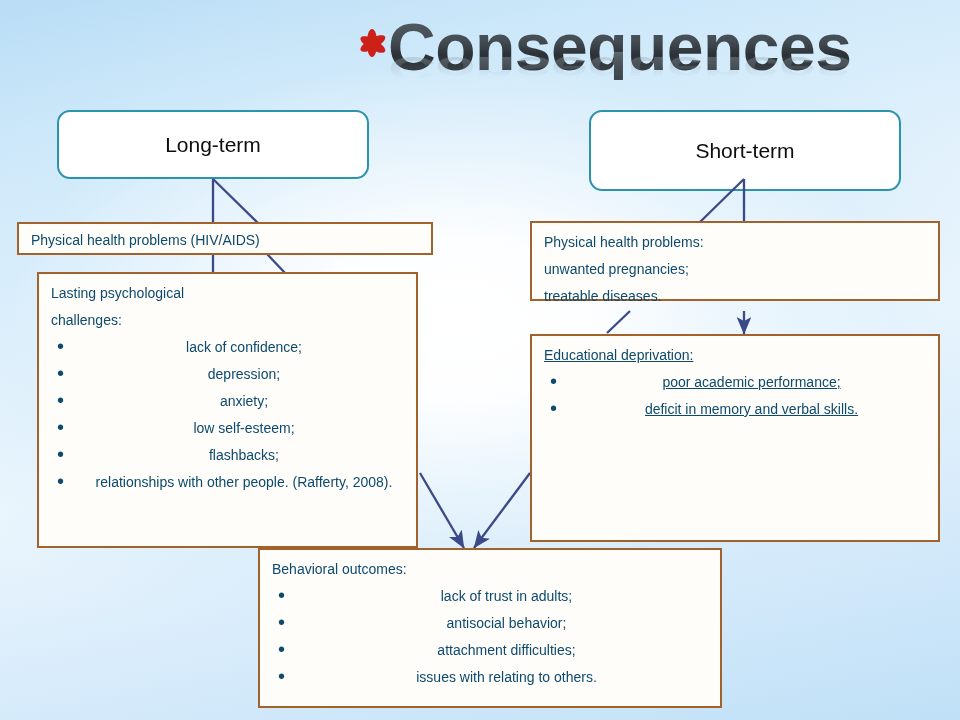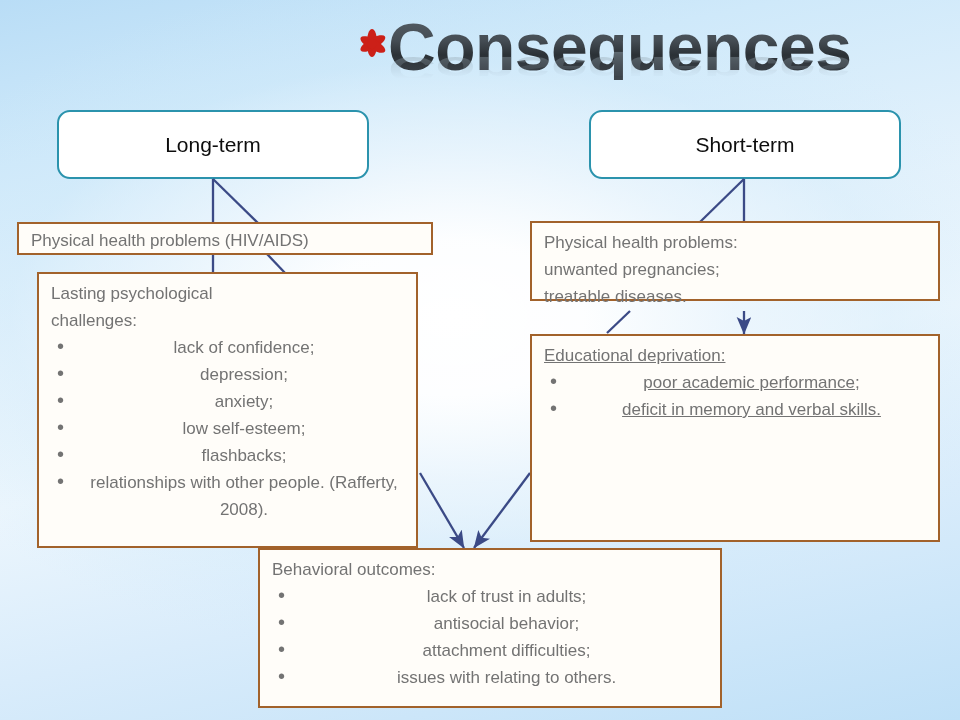--- a/index.html
+++ b/index.html
@@ -84,22 +84,22 @@
     color: #0d0d0d;
     text-align: right;
   }
 
   
   .box {
     position: absolute;
     background: #fffdf9;
     border: 2px solid #a2622b;
     box-sizing: border-box;
-    color: #737373;
-    font-size: 17px;
+    color: #0c4a6e;
+    font-size: 14px;
     line-height: 27px;
     padding: 6px 10px 6px 12px;
     z-index: 5;
   }
   .box .hdr {
     white-space: pre-line;
   }
   .box ul {
     margin: 0;
     padding: 0;
@@ -174,21 +174,21 @@
       </g>
     </svg>
     <div class="title-text">Consequences</div>
     <div class="title-reflect">Consequences</div>
   </div>
 
   <div class="hdr-box" style="left:57px; top:110px; width:312px; height:69px;">
     <span>Long-term</span>
   </div>
 
-  <div class="hdr-box" style="left:589px; top:110px; width:312px; height:69px;">
+  <div class="hdr-box" style="left:589px; top:110px; width:312px; height:81px;">
     <span>Short-term</span>
   </div>
 
   <div class="box" style="left:17px; top:222px; width:416px; height:33px; padding-top:3px;">
     <div class="hdr">Physical health problems (HIV/AIDS)</div>
   </div>
 
   <div class="box" style="left:37px; top:272px; width:381px; height:276px;">
     <div class="hdr">Lasting psychological
 challenges:</div>

